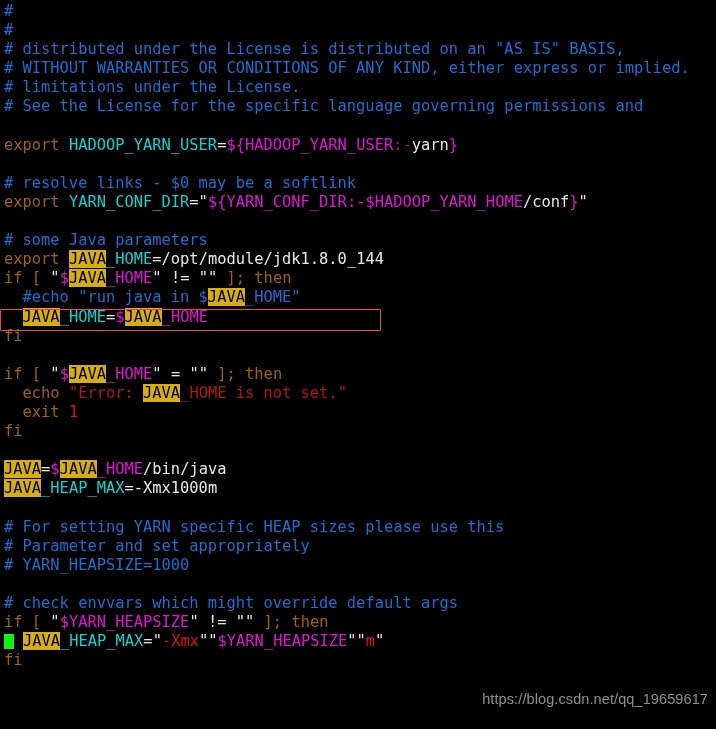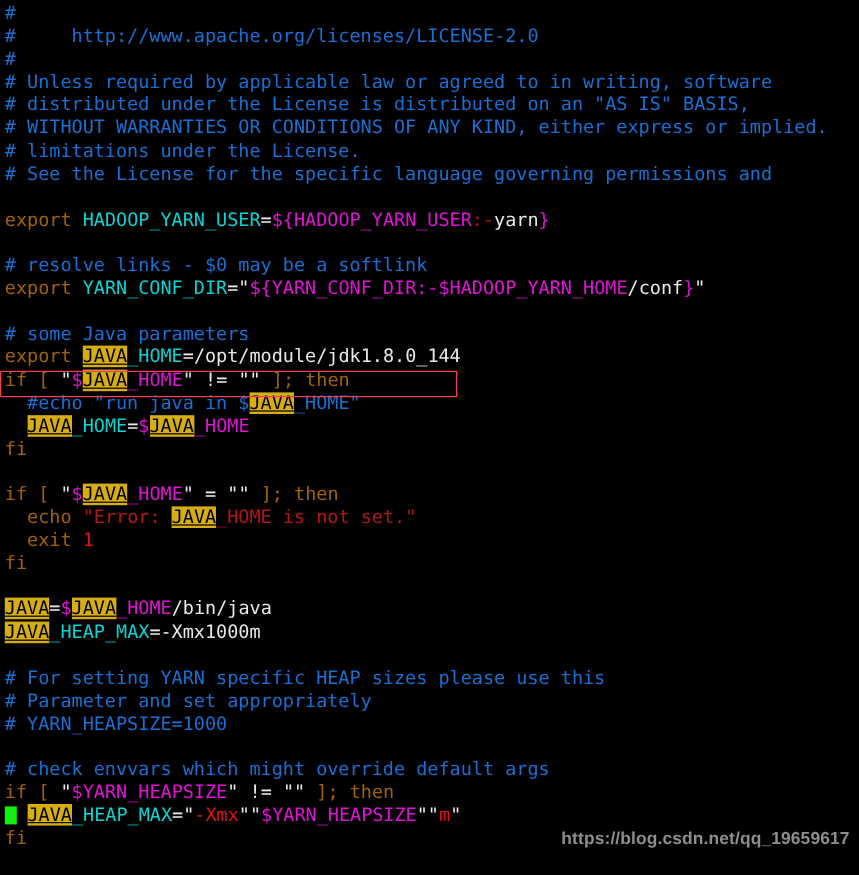--- a/index.html
+++ b/index.html
@@ -48,21 +48,20 @@
   .c-ident    { color: #0ad3d3; }          
   .c-plain    { color: #e8e8e8; }          
   .c-var      { color: #e112d6; }          
   .c-string   { color: #b41616; }          
   .c-red      { color: #e01010; }          
 
   
   .hl {
     background: #d6ad12;
     color: #000000;
-    text-decoration: underline;
   }
 
   
   .annot-box {
     position: absolute;
     border: 1.5px solid #f0424c;
     box-sizing: border-box;
     pointer-events: none;
     background: transparent;
     border-radius: 1px;
@@ -81,33 +80,30 @@
   
   .watermark {
     position: absolute;
     right: 8px;
     bottom: 22px;
     font-family: "Liberation Sans", sans-serif;
     font-size: 14.5px;
     color: #8e8e8e;
     letter-spacing: 0.1px;
     white-space: nowrap;
-    font-weight: bold;
   }
 </style>
 </head>
 <body>
 
 <div id="terminal">
 
   <div class="code-area" id="code-area">
       <div class="line"><span class="c-comment">#</span></div>
-      <div class="line"><span class="c-comment">#     http://www.apache.org/licenses/LICENSE-2.0</span></div>
       <div class="line"><span class="c-comment">#</span></div>
-      <div class="line"><span class="c-comment"># Unless required by applicable law or agreed to in writing, software</span></div>
       <div class="line"><span class="c-comment"># distributed under the License is distributed on an "AS IS" BASIS,</span></div>
       <div class="line"><span class="c-comment"># WITHOUT WARRANTIES OR CONDITIONS OF ANY KIND, either express or implied.</span></div>
       <div class="line"><span class="c-comment"># limitations under the License.</span></div>
       <div class="line"><span class="c-comment"># See the License for the specific language governing permissions and</span></div>
       <div class="line">&nbsp;</div>
       <div class="line"><span class="c-keyword">export </span><span class="c-ident">HADOOP_YARN_USER</span><span class="c-plain">=</span><span class="c-var">${HADOOP_YARN_USER</span><span class="c-string">:-</span><span class="c-plain">yarn</span><span class="c-var">}</span></div>
       <div class="line">&nbsp;</div>
       <div class="line"><span class="c-comment"># resolve links - $0 may be a softlink</span></div>
       <div class="line"><span class="c-keyword">export </span><span class="c-ident">YARN_CONF_DIR</span><span class="c-plain">="</span><span class="c-var">${YARN_CONF_DIR:-$HADOOP_YARN_HOME</span><span class="c-plain">/conf</span><span class="c-var">}</span><span class="c-plain">"</span></div>
       <div class="line">&nbsp;</div>

